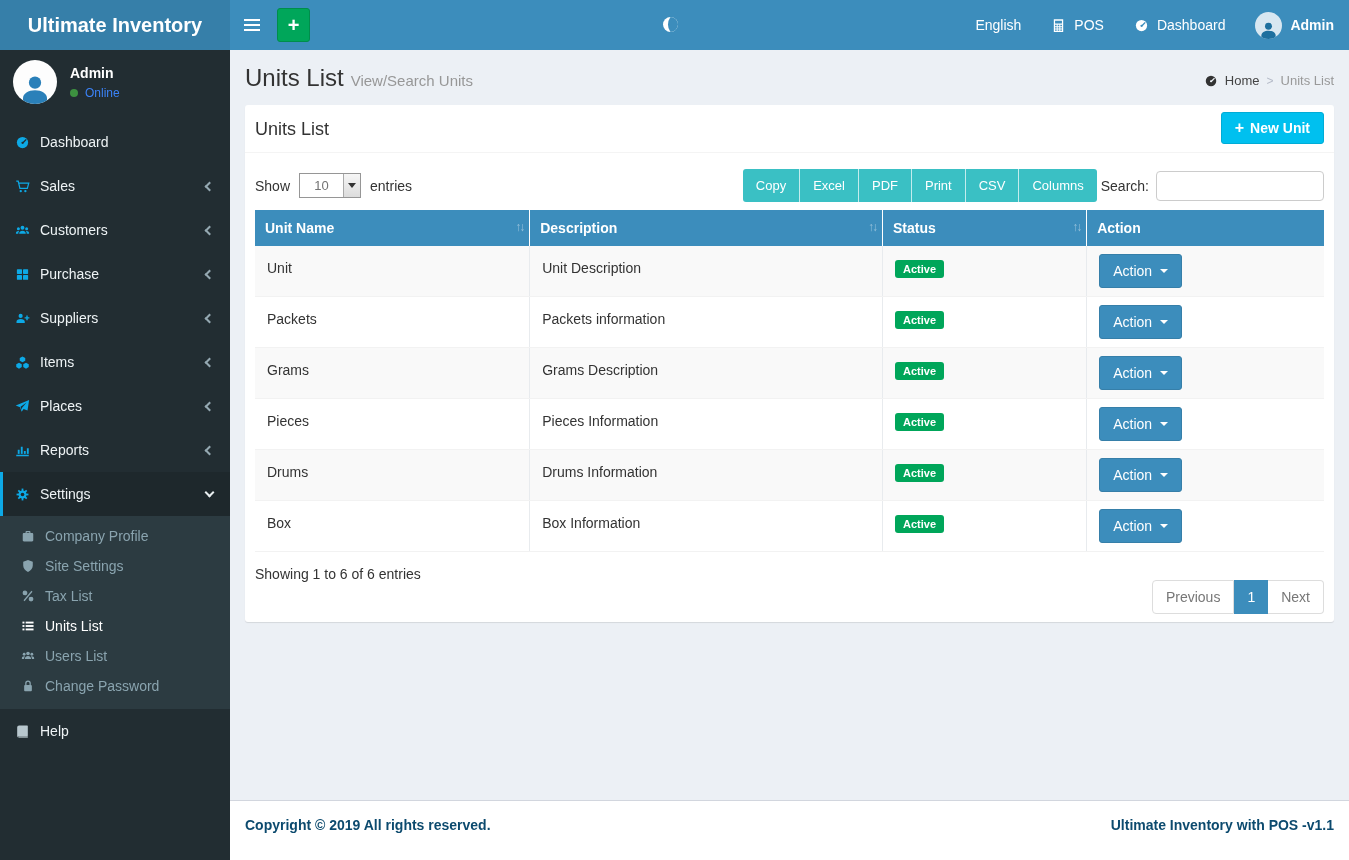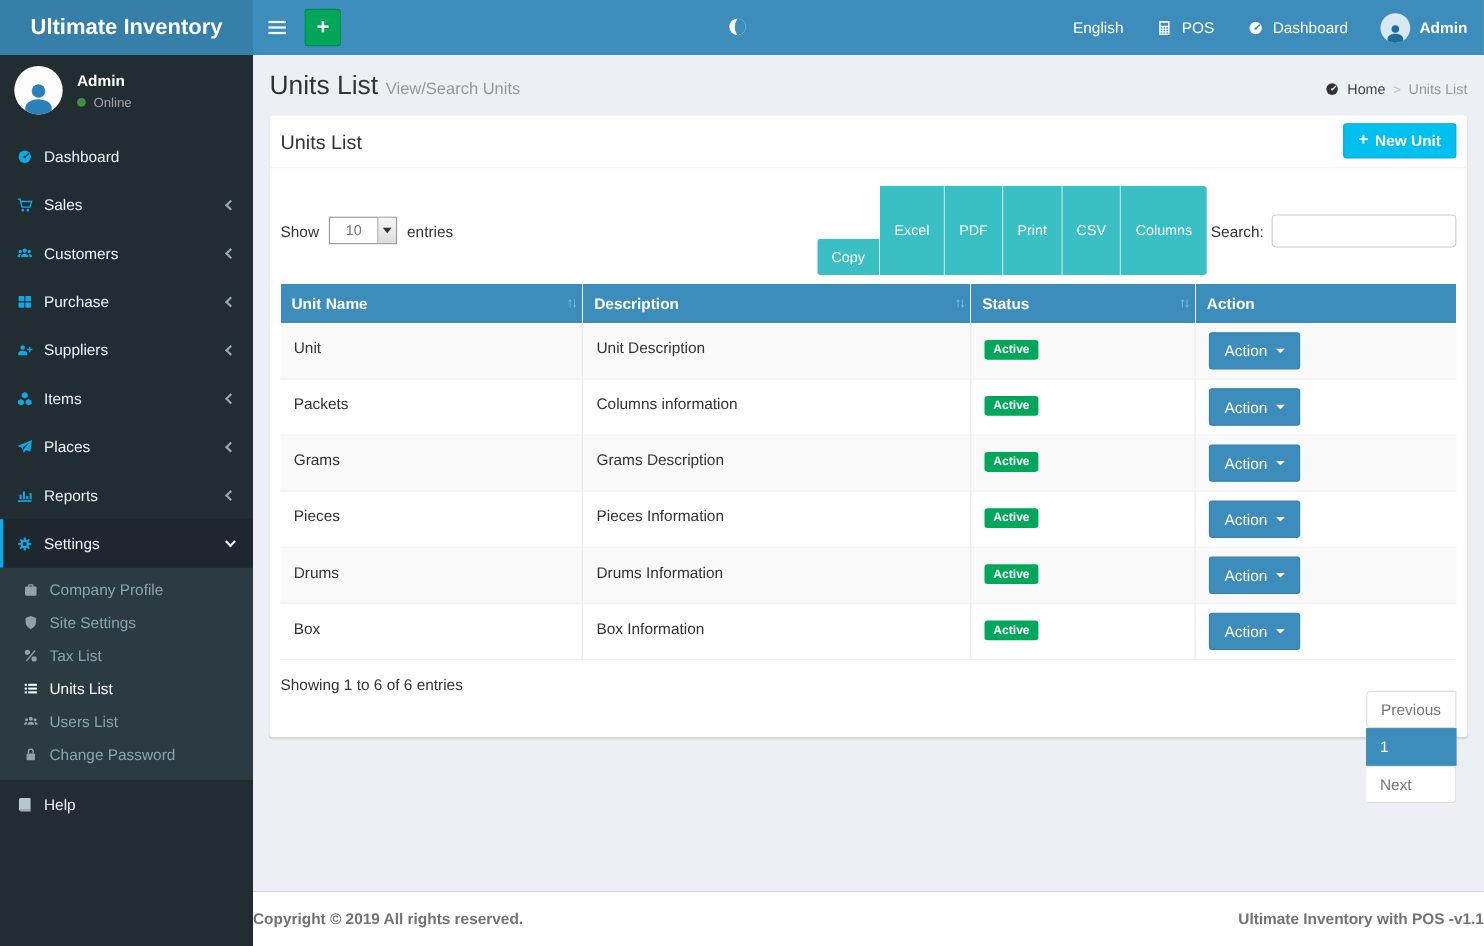--- a/index.html
+++ b/index.html
@@ -42,21 +42,21 @@
   
   .shell { flex:1; display:flex; min-height:0; }
 
   
   .sidebar { width:230px; flex-shrink:0; background:#222d32; --bg:#222d32; overflow:hidden; }
   .user-panel { display:flex; gap:13px; padding:10px 13px; align-items:center; height:64px; }
   .avatar { width:44px; height:44px; border-radius:50%; background:#fdfdfd; overflow:hidden;
     display:flex; align-items:flex-end; justify-content:center; flex-shrink:0; }
   .avatar svg { width:34px; height:32px; fill:#2a80b9; }
   .uname { color:#fff; font-weight:bold; font-size:14px; }
-  .ustatus { margin-top:5px; display:flex; align-items:center; gap:7px; color:#a3a3a3; font-size:12px; }
+  .ustatus { margin-top:5px; display:flex; align-items:center; gap:7px; color:#3b82f6; font-size:12px; }
   .dot { width:8px; height:8px; border-radius:50%; background:#3d9140; }
 
   .menu { padding-top:6px; }
   .item { display:flex; align-items:center; height:44px; padding:0 15px; color:#eef3f5;
     font-size:14px; cursor:pointer; position:relative; }
   .micon { width:25px; color:#0da9e6; display:flex; align-items:center; flex-shrink:0; }
   .micon svg { width:15px; height:15px; fill:currentColor; }
   .mlabel { flex:1; }
   .chev { width:7px; height:7px; border-left:2px solid #94a8b1; border-bottom:2px solid #94a8b1;
     display:inline-block; margin-right:2px; }
@@ -102,21 +102,21 @@
   .dt-select-val { flex:1; text-align:center; font-size:13px; line-height:23px; color:#737373; }
   .dt-select-arrow { width:17px; border-left:1px solid #aaa; background:linear-gradient(#f6f6f6,#dcdcdc);
     display:flex; align-items:center; justify-content:center; }
   .tri-down { width:0; height:0; border-left:4px solid transparent; border-right:4px solid transparent;
     border-top:5px solid #333; }
 
   .right-controls { margin-left:auto; display:flex; align-items:center; }
   .btn-group { display:flex; }
   .btn-export { background:#3ac0c4; color:#fff; font-size:13px; padding:9px 13px; border:none;
     border-right:1px solid rgba(255,255,255,.7); cursor:pointer; font-family:inherit; }
-  .btn-export:first-child { border-radius:3px 0 0 3px;margin-top:48px; }
+  .btn-export:first-child { border-radius:3px 0 0 3px; }
   .btn-export:last-child { border-right:none; border-radius:0 3px 3px 0; }
   .search-label { font-size:14px; color:#333; margin-left:4px; }
   .search-input { width:168px; height:30px; border:1px solid #ccc; border-radius:4px;
     padding:0 10px; font-size:14px; margin-left:7px; font-family:inherit; outline:none; }
 
   
   table { width:100%; border-collapse:collapse; table-layout:fixed; }
   thead th { background:#3c8dbc; color:#fff; font-size:14px; font-weight:bold; text-align:left;
     padding:10px 10px; position:relative; border-right:1px solid #fff; cursor:pointer; }
   thead th:last-child { border-right:none; cursor:default; }
@@ -130,30 +130,30 @@
   .badge { background:#00a65a; color:#fff; font-size:11px; font-weight:bold; padding:3px 8px;
     border-radius:3px; display:inline-block; }
   .btn-action { background:#3c8dbc; border:1px solid #367fa9; color:#fff; font-size:14px;
     padding:8px 13px; border-radius:3px; display:inline-flex; align-items:center; gap:8px;
     cursor:pointer; font-family:inherit; }
   .caret { width:0; height:0; border-left:4px solid transparent; border-right:4px solid transparent;
     border-top:4px solid #fff; }
 
   .table-footer { position:relative; padding:14px 0 30px; }
   .summary { font-size:14px; color:#333; }
-  .pagination { position:absolute; right:0; top:28px; display:flex;flex-direction:column; }
+  .pagination { position:absolute; right:0; top:28px; display:flex; }
   .page { border:1px solid #ddd; background:#fff; color:#777; font-size:14px; padding:8px 13px;
     cursor:pointer; text-decoration:none; }
   .page.prev { border-radius:4px 0 0 4px; }
   .page.next { border-radius:0 4px 4px 0; border-left:none; }
   .page.active { background:#3c8dbc; border-color:#3c8dbc; color:#fff; padding:8px 12px; }
 
   
-  .footer { background:#fff; border-top:1px solid #d2d6de; padding:16px 0; display:flex;
-    font-size:14px; color:#737373; font-weight:bold; flex-shrink:0; height:50px; }
+  .footer { background:#fff; border-top:1px solid #d2d6de; padding:16px 15px; display:flex;
+    font-size:14px; color:#0c4a6e; font-weight:bold; flex-shrink:0; height:60px; }
   .f-right { margin-left:auto; }
 </style>
 </head>
 <body>
 
 <div class="app">
 
   <header class="navbar">
     <div class="logo">
       <span>Ultimate Inventory</span>
@@ -508,21 +508,21 @@
                   <td><span class="badge">Active</span></td>
                   <td class="action-cell">
                     <button class="btn-action">
                         <span>Action</span>
                         <span class="caret"></span>
                       </button>
                   </td>
                 </tr>
                 <tr>
                   <td>Packets</td>
-                  <td>Columns information</td>
+                  <td>Packets information</td>
                   <td><span class="badge">Active</span></td>
                   <td class="action-cell">
                     <button class="btn-action">
                         <span>Action</span>
                         <span class="caret"></span>
                       </button>
                   </td>
                 </tr>
                 <tr>
                   <td>Grams</td>

